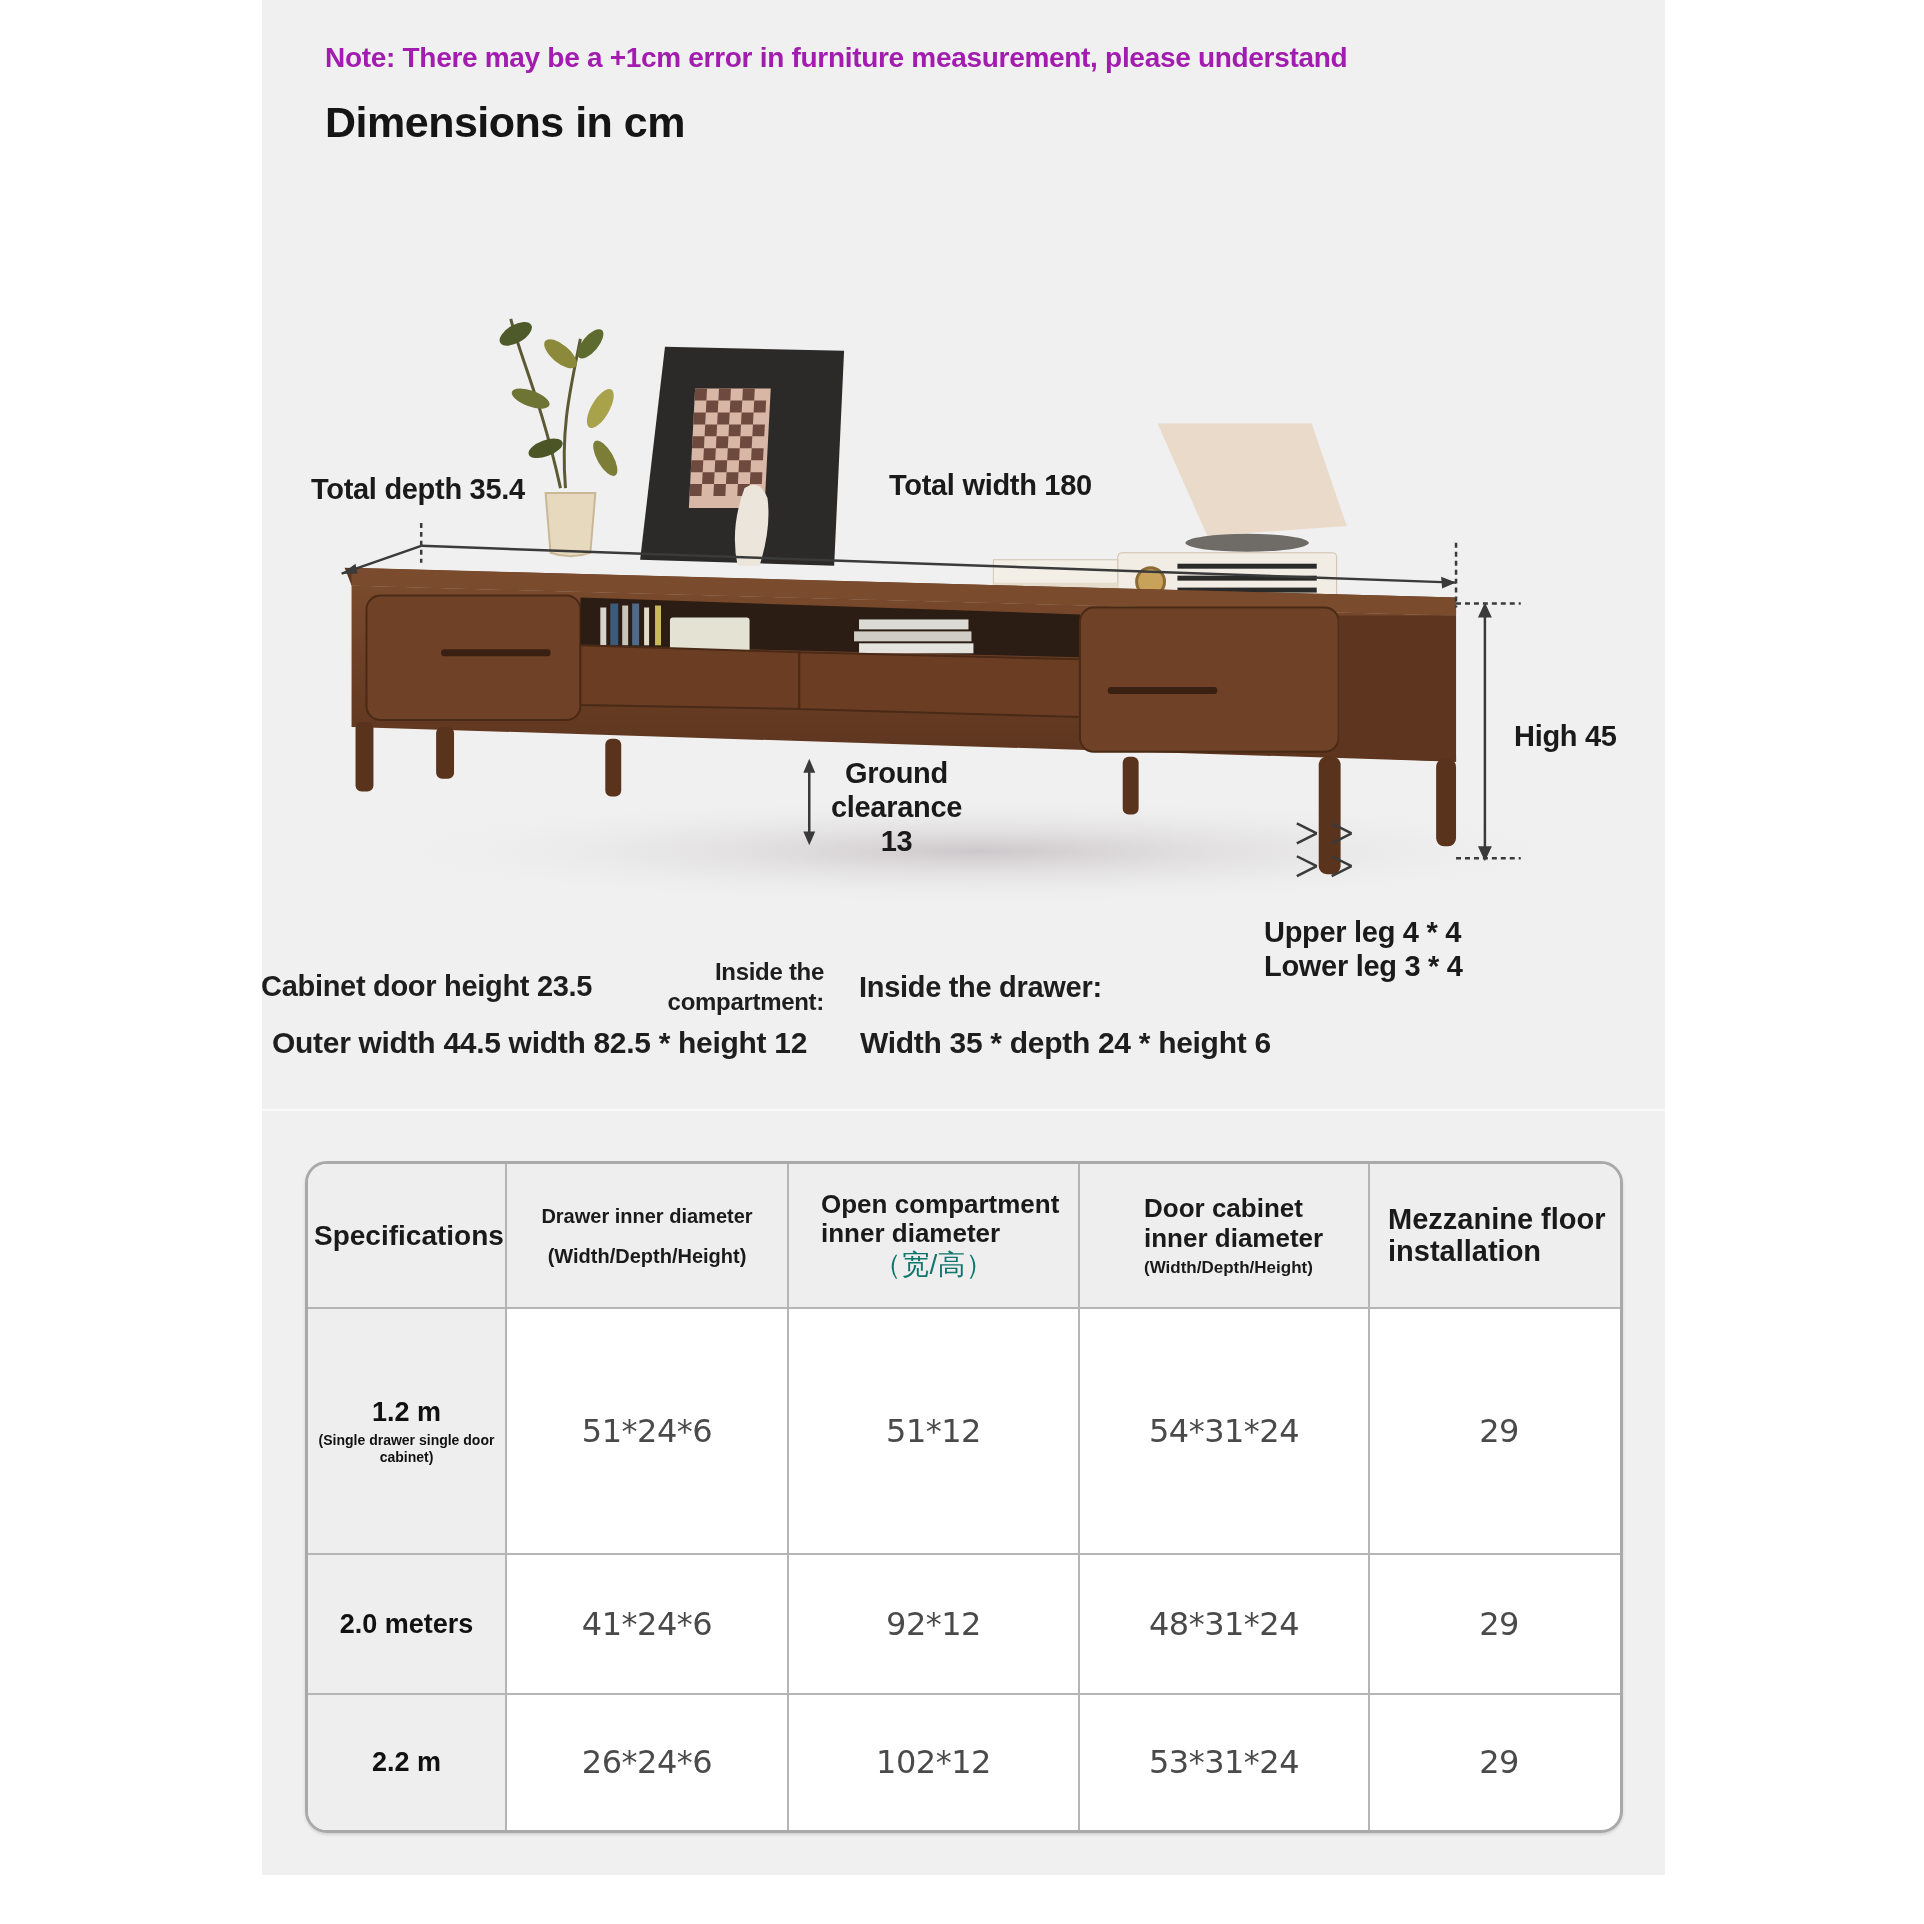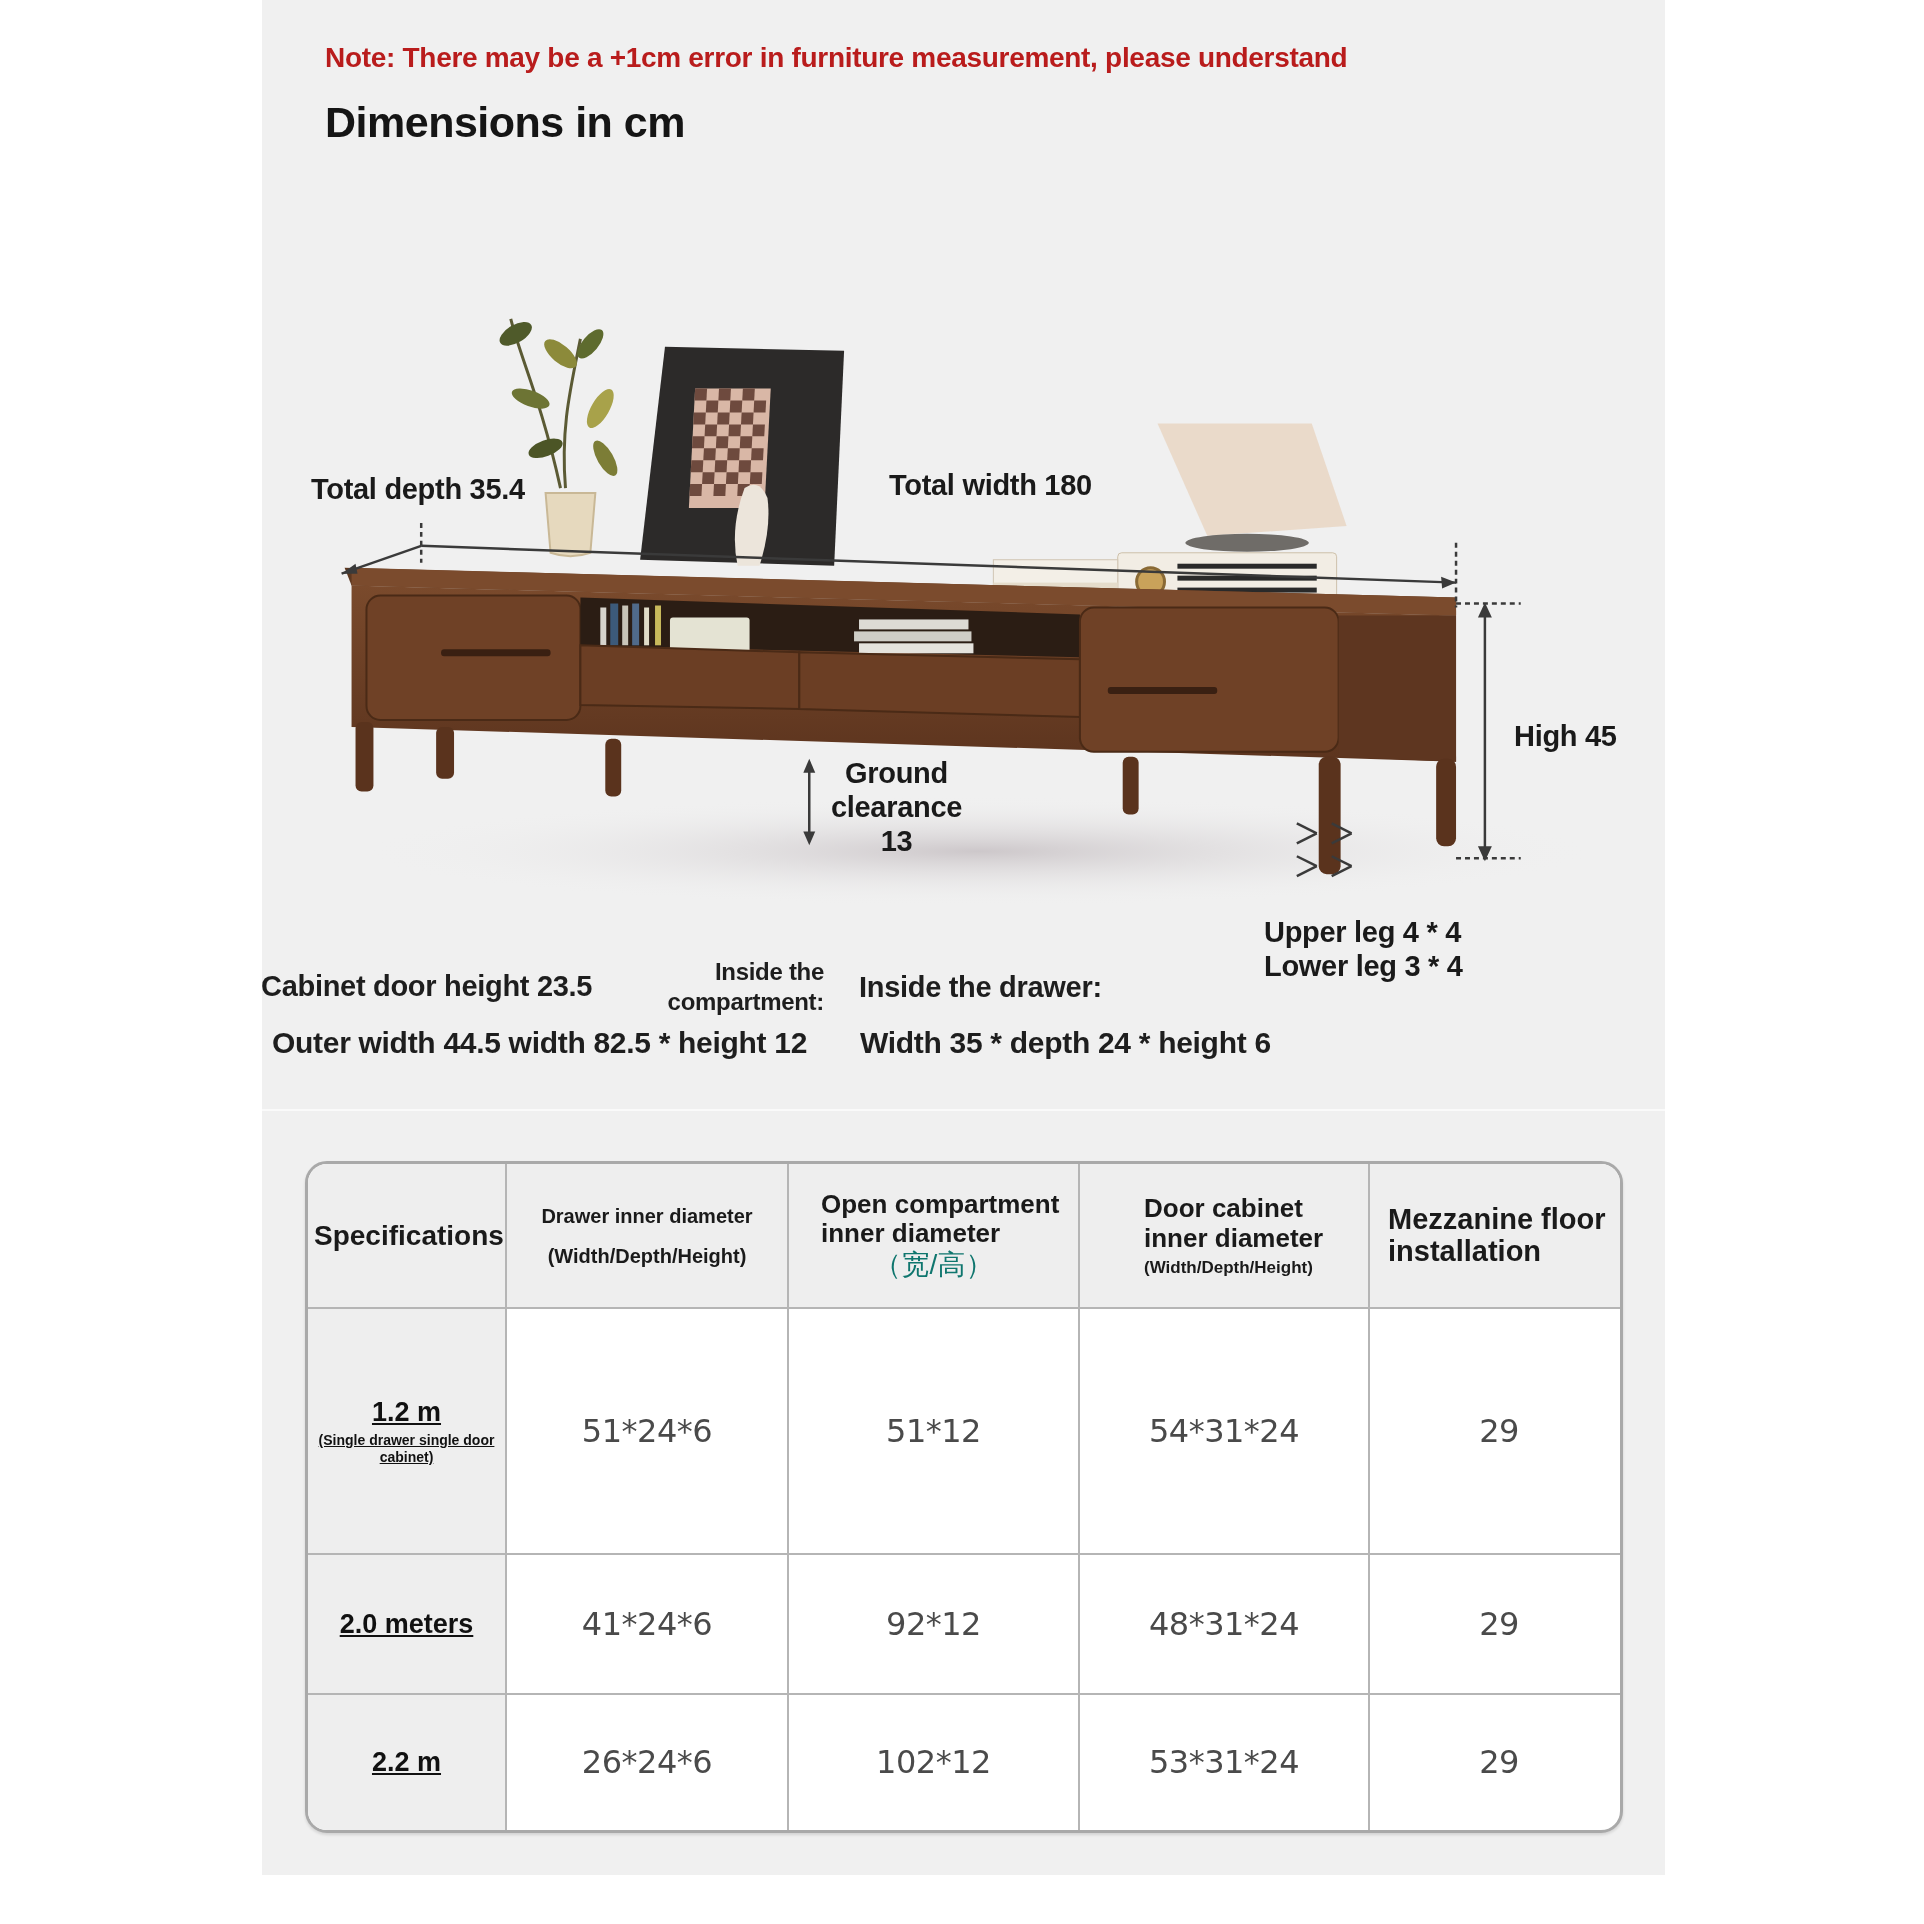--- a/index.html
+++ b/index.html
@@ -2,40 +2,40 @@
 <html><head>
 <meta charset="utf-8">
 <style>
   * { box-sizing: border-box; margin: 0; padding: 0; }
   html, body { width: 1924px; height: 1924px; background: #ffffff; overflow: hidden; }
   body { position: relative; font-family: "Liberation Sans", "DejaVu Sans", sans-serif; color: #1c1c1c; }
 
   .panel { position: absolute; left: 262px; top: 0; width: 1403px; height: 1875px; background: #f0f0f0; }
   .divider { position: absolute; left: 262px; top: 1109px; width: 1403px; height: 2px; background: #fafafa; }
 
-  .note { position: absolute; left: 325px; top: 42px; font-size: 28px; font-weight: bold; color: #b91c1c; letter-spacing: -0.3px; white-space: nowrap; }
+  .note { position: absolute; left: 325px; top: 42px; font-size: 28px; font-weight: bold; color: #a21caf; letter-spacing: -0.3px; white-space: nowrap; }
   .title { position: absolute; left: 325px; top: 98px; font-size: 43px; font-weight: bold; color: #151515; letter-spacing: -0.5px; white-space: nowrap; }
 
   
   .scene { position: absolute; left: 262px; top: 299px; width: 1403px; height: 617px; }
   .lbl { position: absolute; font-weight: bold; color: #1a1a1a; white-space: nowrap; font-size: 29px; letter-spacing: -0.3px; }
   .lbl.center { text-align: center; }
 
   .specs { position: absolute; font-weight: bold; color: #1e1e1e; white-space: nowrap; letter-spacing: -0.3px; }
 
   
   .tbl-wrap { position: absolute; left: 305px; top: 1161px; width: 1318px; height: 672px; border: 3px solid #a9a9a9; border-radius: 22px; overflow: hidden; background: #ffffff; box-shadow: 0 2px 3px rgba(0,0,0,0.12); }
   table { width: 100%; height: 100%; border-collapse: collapse; table-layout: fixed; }
   th, td { border: 2px solid #b5b5b5; text-align: center; vertical-align: middle; }
   tr:first-child th { border-top: none; }
   tr:last-child td { border-bottom: none; }
   th:first-child, td:first-child { border-left: none; }
   th:last-child, td:last-child { border-right: none; }
   thead th { background: #eeeeee; height: 144px; font-weight: bold; color: #1a1a1a; }
-  tbody td.spec { background: #eeeeee; font-weight: bold; font-size: 27px; color: #111; text-decoration: underline; }
+  tbody td.spec { background: #eeeeee; font-weight: bold; font-size: 27px; color: #111; }
   tbody td.val { font-family: "DejaVu Sans", sans-serif; font-size: 32px; color: #4a4a4a; font-weight: normal; letter-spacing: -0.5px; }
   .spec-sub { display: block; font-size: 14px; font-weight: bold; line-height: 1.2; margin-top: 4px; }
   .h-spec { font-size: 28px; text-align: left !important; padding-left: 6px; }
   .h-small { font-size: 20px; line-height: 2.0; font-weight: bold; }
   .h-med { font-size: 26px; line-height: 1.15; text-align: left; padding-left: 32px; }
   .h-cjk { display: block; text-align: center; font-size: 28px; color: #0f766e; font-weight: normal; padding-right: 32px; }
   .h-small2 { display: block; font-size: 17px; margin-top: 4px; font-weight: bold; }
   .h-door { text-align: left; padding-left: 64px; font-size: 26px; line-height: 1.15; margin-left: 22px; }
   .h-mezz { font-size: 29px; text-align: left; padding-left: 18px; line-height: 1.1; }
 </style>

